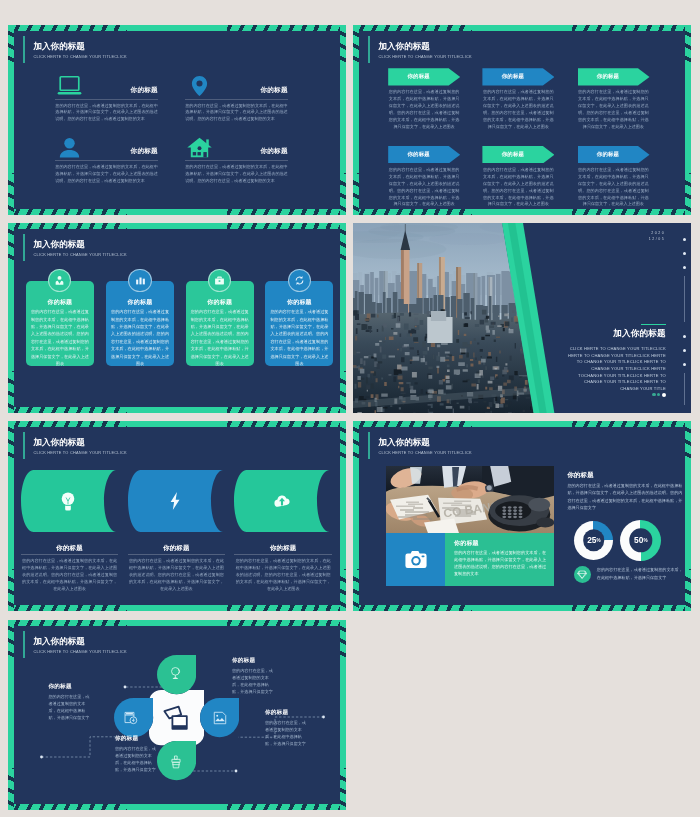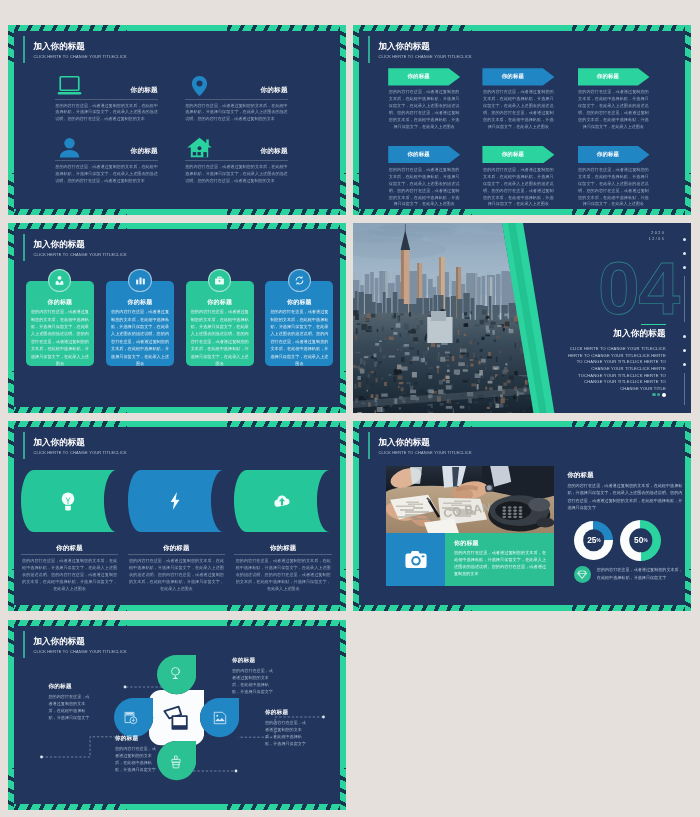--- a/index.html
+++ b/index.html
@@ -338,21 +338,20 @@
         <i style="top:14px"></i>
         <i style="top:28px"></i>
       </div>
   <div class="vline" style="right:6.4px;top:53px;height:46px"></div>
   <div class="dotcol" style="right:5.4px;top:112px;width:3.1px;height:32px">
         <i style="top:0"></i>
         <i style="top:14px"></i>
         <i style="top:28px"></i>
       </div>
   <div class="vline" style="right:6.4px;top:150px;height:32px"></div>
-  <div class="s4num" style="right:11.7px;top:28px">04</div>
   <div class="s4rule" style="right:25.1px;top:100.5px;width:24.9px"></div>
   <div class="s4t" style="right:25.1px;top:105px;width:150px">加入你的标题</div>
   <div class="s4b" style="right:25.1px;top:123px;width:99px">CLICK HERTE TO CHANGE YOUR TITLECLICK HERTE TO CHANGE YOUR TITLECLICK HERTE TO CHANGE YOUR TITLECLICK HERTE TO CHANGE YOUR TITLECLICK HERTE TOCHANGE YOUR TITLECLICK HERTE TO CHANGE YOUR TITLECLICK HERTE TO CHANGE YOUR TITLE</div>
   <div class="pgdots" style="right:25.1px;top:169.5px;width:14px;height:5px">
         <i style="left:0;top:.4px;width:3.6px;height:3.6px;background:#37a893"></i>
         <i style="left:4.9px;top:.4px;width:3.6px;height:3.6px;background:#37a893"></i>
         <i style="left:9.9px;top:0;width:4.3px;height:4.3px;background:#fff"></i>
       </div>
 </div>
 

